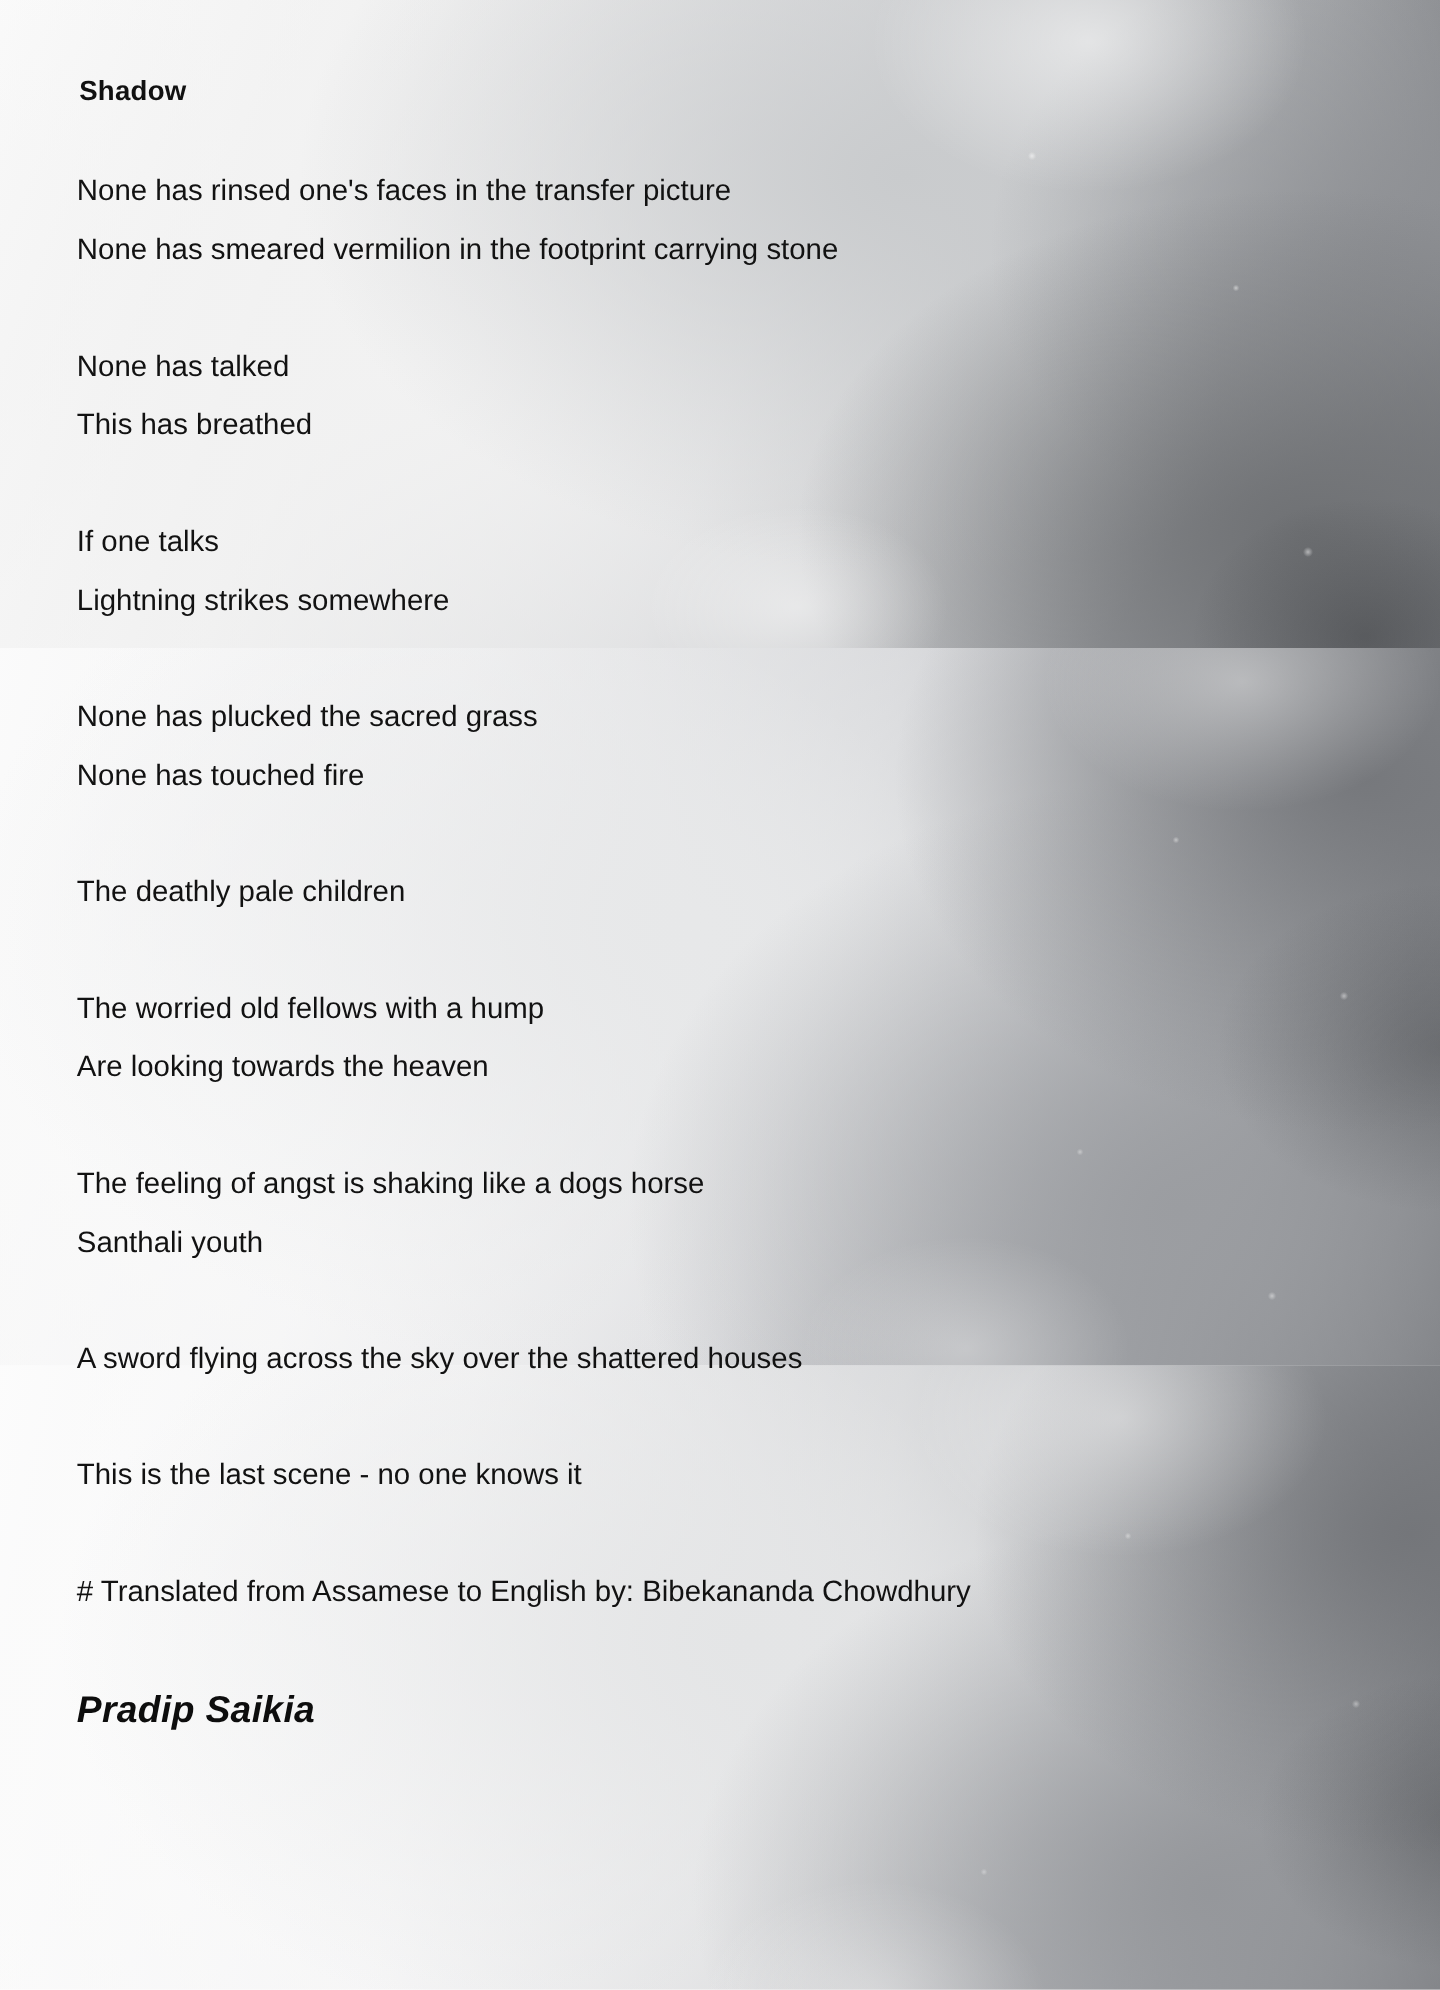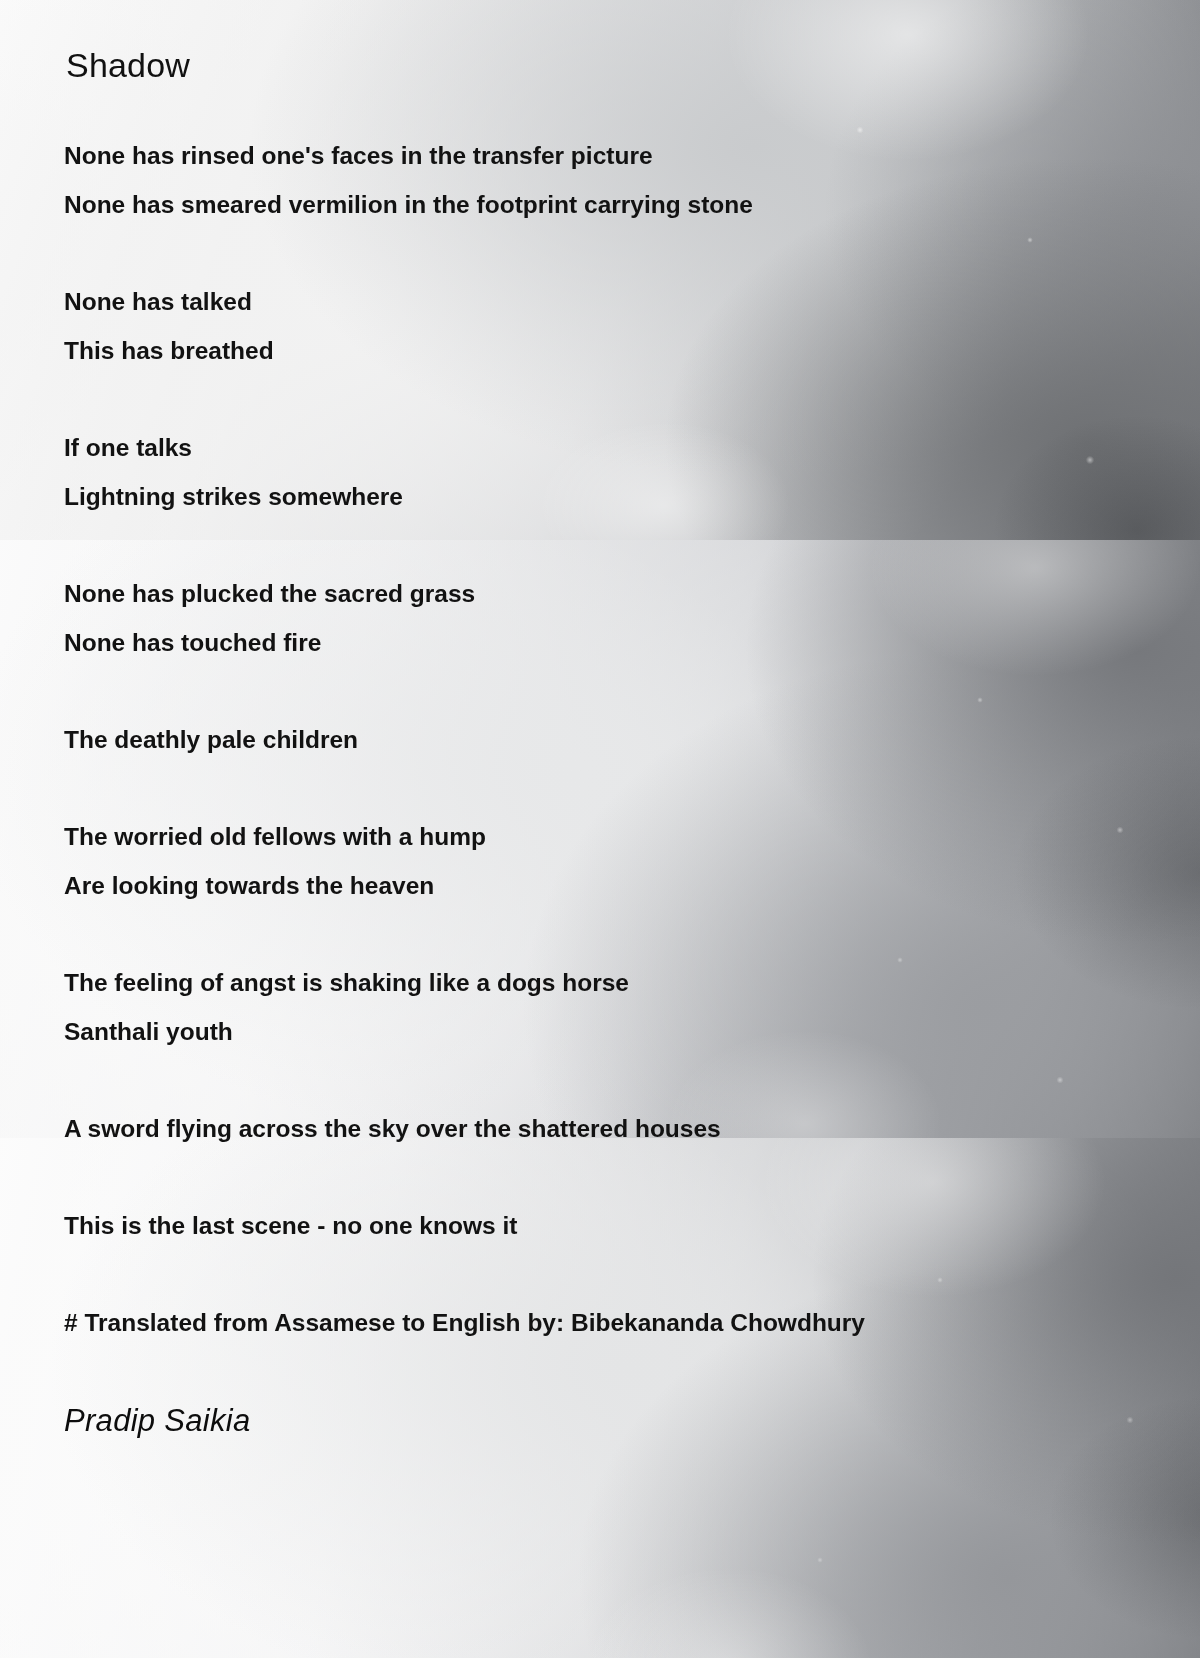--- a/index.html
+++ b/index.html
@@ -112,46 +112,46 @@
   }
 
   
   .content {
     position: relative;
     z-index: 2;
     padding: 46px 60px 0 64px;
   }
 
   .poem-title {
-    font-size: 34px;
-    font-weight: normal;
+    font-size: 23px;
+    font-weight: bold;
     color: #111111;
     letter-spacing: 0.2px;
-    margin: 0 0 46px 2px;
+    margin: 16px 0 46px 2px;
   }
 
   .stanza {
     margin: 0 0 48px 0;
   }
   .stanza:last-child {
     margin-bottom: 0;
   }
 
   .line {
     font-size: 24.5px;
-    font-weight: bold;
+    font-weight: normal;
     color: #121212;
     line-height: 49px;
     white-space: pre;
   }
 
   .author {
     font-size: 31px;
     font-style: italic;
-    font-weight: normal;
+    font-weight: bold;
     color: #0d0d0d;
     margin-top: 56px;
     letter-spacing: 0.3px;
   }
 </style>
 </head>
 <body>
 
 <div class="page">
 

